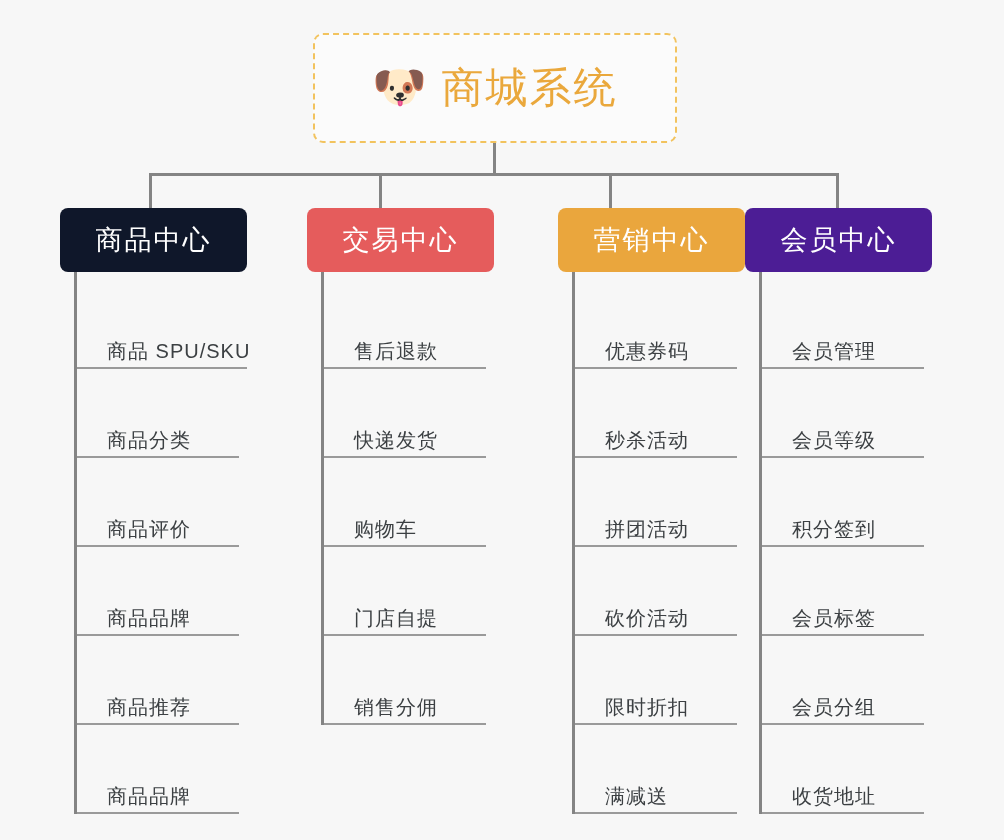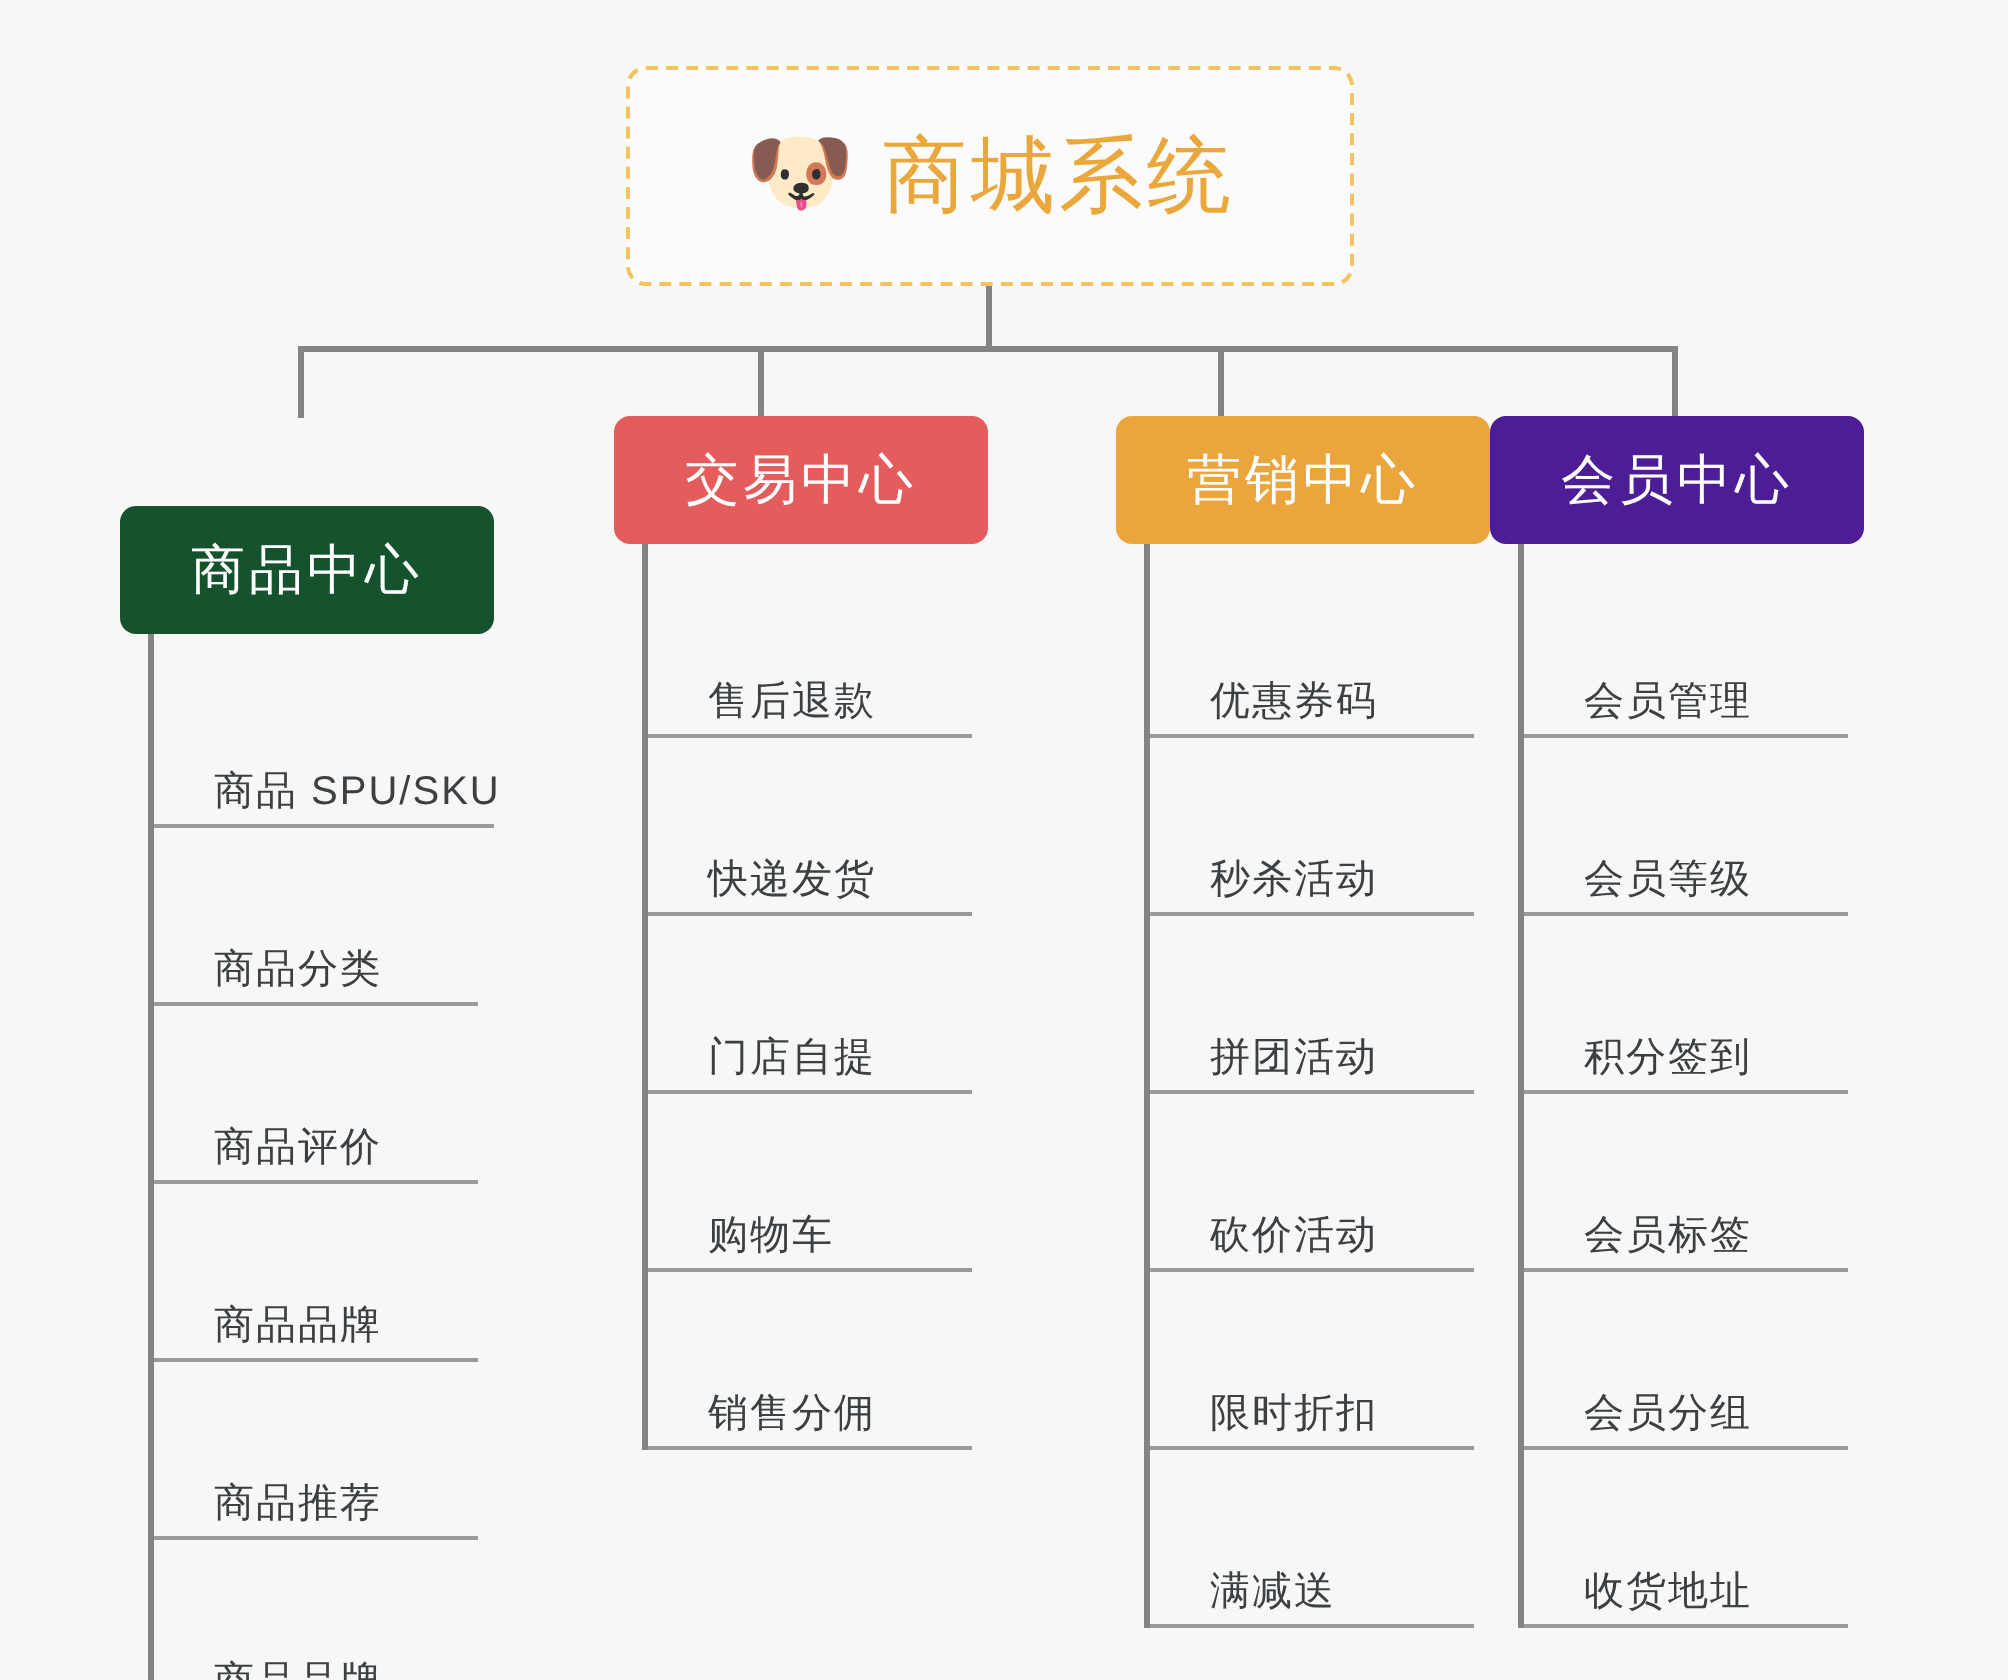--- a/index.html
+++ b/index.html
@@ -133,21 +133,21 @@
   </div>
 
   <div class="conn conn-v-root"></div>
   <div class="conn conn-h-main"></div>
   <div class="conn conn-drop" style="left:149px;"></div>
   <div class="conn conn-drop" style="left:379px;"></div>
   <div class="conn conn-drop" style="left:609px;"></div>
   <div class="conn conn-drop" style="left:836px;"></div>
 
 <div class="column" style="left: 60px;">
-      <div class="cat-header" style="background: #14532d; margin-top: 45px;">商品中心</div>
+      <div class="cat-header" style="background: #0f172a;">商品中心</div>
       <div class="branch">
         <div class="leaf">
           <div class="leaf-inner"><span class="leaf-label">商品 SPU/SKU</span></div>
         </div>
         <div class="leaf">
           <div class="leaf-inner"><span class="leaf-label">商品分类</span></div>
         </div>
         <div class="leaf">
           <div class="leaf-inner"><span class="leaf-label">商品评价</span></div>
         </div>
@@ -165,24 +165,24 @@
     <div class="column" style="left: 307px;">
       <div class="cat-header" style="background: rgb(229, 92, 92);">交易中心</div>
       <div class="branch">
         <div class="leaf">
           <div class="leaf-inner"><span class="leaf-label">售后退款</span></div>
         </div>
         <div class="leaf">
           <div class="leaf-inner"><span class="leaf-label">快递发货</span></div>
         </div>
         <div class="leaf">
+          <div class="leaf-inner"><span class="leaf-label">购物车</span></div>
+        </div>
+        <div class="leaf">
           <div class="leaf-inner"><span class="leaf-label">门店自提</span></div>
-        </div>
-        <div class="leaf">
-          <div class="leaf-inner"><span class="leaf-label">购物车</span></div>
         </div>
         <div class="leaf">
           <div class="leaf-inner"><span class="leaf-label">销售分佣</span></div>
         </div>
       </div>
     </div>
     <div class="column" style="left: 558px;">
       <div class="cat-header" style="background: rgb(234, 166, 61);">营销中心</div>
       <div class="branch">
         <div class="leaf">

